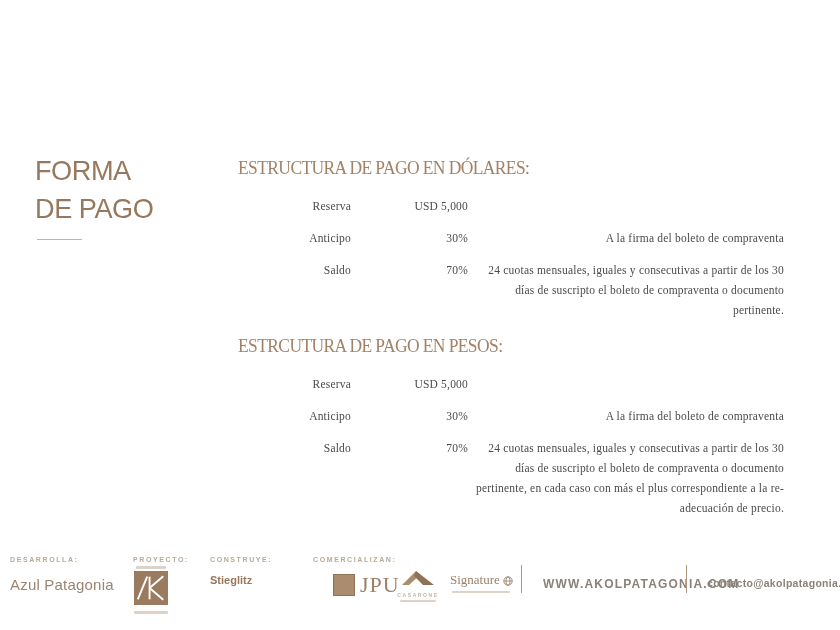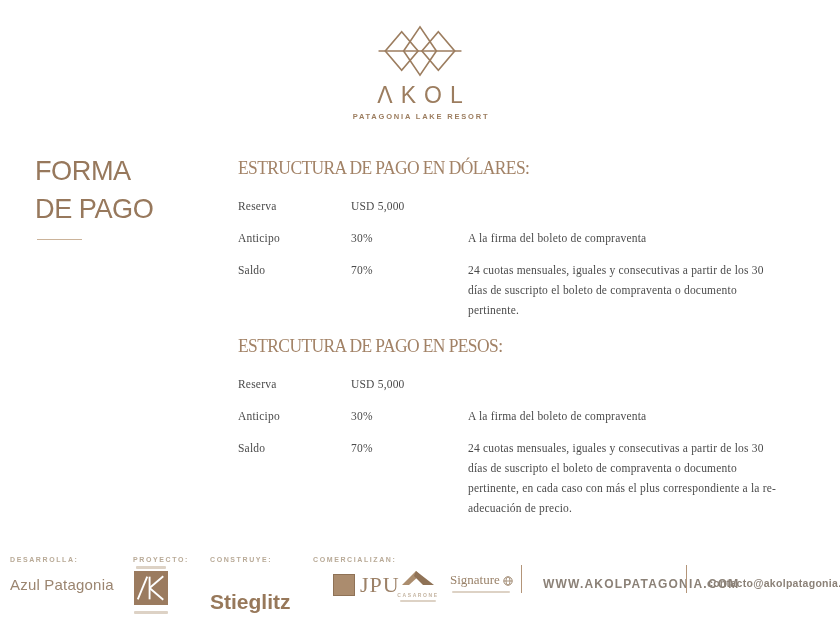--- a/index.html
+++ b/index.html
@@ -14,31 +14,31 @@
   .brand .tagline { margin-top:3px; font-size:7.5px; font-weight:700; letter-spacing:1.8px; color:#9c7d5f; padding-left:2px; }
 
   
   .page-title { position:absolute; left:35px; top:152px; font-size:28px; line-height:38px; font-weight:400; letter-spacing:-0.5px; color:#97785c; transform:scaleX(0.97); transform-origin:left top; }
   .title-rule { position:absolute; left:37px; top:239px; width:45px; height:0; border-top:1.5px solid #cbb39a; }
 
   
   .content { position:absolute; left:238px; top:158px; width:548px;font-family:Liberation Serif, serif; }
   .section-title { font-size:18px; font-weight:400; letter-spacing:-0.6px; color:#a28266; margin-bottom:17px; transform:scaleX(0.97); transform-origin:left top; white-space:nowrap; }
   .section + .section { margin-top:16px; }
-  .row { display:flex; align-items:flex-start; margin-bottom:12px; }
+  .row { display:flex; align-items:flex-start; margin-bottom:12px;text-align:right; }
   .cell { font-size:11.5px; line-height:20px; letter-spacing:0.2px; color:#4b4b4b; }
   .cell.label { width:113px; flex:0 0 auto; }
   .cell.value { width:117px; flex:0 0 auto; }
   .cell.desc  { width:316px; flex:0 0 auto; }
 
   
   .f-label { position:absolute; font-size:7px; font-weight:700; letter-spacing:1.6px; color:#b9aa97; top:556px; }
   .f-brand { position:absolute; color:#9b8570; }
   .azul { left:10px; top:576px; font-size:15px; font-weight:400; letter-spacing:0.2px; }
-  .stieglitz { left:210px; top:574px; font-size:21px; font-weight:700; color:#97785a;margin-top:16px; }
+  .stieglitz { left:210px; top:574px; font-size:11px; font-weight:700; color:#97785a; }
   .ak-logo { position:absolute; left:133px; top:566px; width:36px; text-align:center; }
   .cap-bar { display:block; height:3px; background:#ddd2c5; border-radius:1px; }
   .ak-logo .cap-bar.top { width:30px; margin:0 auto 2px auto; }
   .ak-logo .cap-bar.bottom { width:34px; margin:2px auto 0 auto; }
   .jpu { position:absolute; left:313px; top:572px; display:flex; align-items:center;padding-left:20px; }
   .jpu .sq { width:22px; height:22px; background:#ab8c6e; border:1px solid #8f7256; margin-right:5px; }
   .jpu .txt { font-family:"Liberation Serif", serif; font-size:22px; color:#9c8167; letter-spacing:1px; }
   .casarone { position:absolute; left:397px; top:570px; width:42px; text-align:center; }
   .casarone .name { display:block; margin-top:2px; font-size:5px; font-weight:700; letter-spacing:1.6px; color:#c5b5a2; }
   .casarone .cap-bar { width:36px; margin:2px auto 0 auto; height:2px; }
@@ -49,30 +49,20 @@
   .v-div.d1 { left:521px; }
   .v-div.d2 { left:686px; }
   .website { position:absolute; left:543px; top:577px; font-size:12px; font-weight:700; letter-spacing:1.2px; color:#8b8177; text-decoration:none; }
   .email { position:absolute; left:707px; top:577px; font-size:10.5px; font-weight:700; letter-spacing:0.3px; color:#8b8177; text-decoration:none; }
 </style>
 </head>
 <body>
 
 <div class="page">
 
-  <div class="brand">
-    <svg class="mark" width="88" height="54" viewBox="0 0 90 56" fill="none" stroke="#9c7d5f" stroke-width="1.7">
-      <line x1="2" y1="28" x2="88" y2="28"></line>
-      <polygon points="26,8 43,28 26,48 9,28"></polygon>
-      <polygon points="64,8 81,28 64,48 47,28"></polygon>
-      <polygon points="45,3 62,28 45,53 28,28"></polygon>
-    </svg>
-    <div class="wordmark">ΛKOL</div>
-    <div class="tagline">PATAGONIA LAKE RESORT</div>
-  </div>
 
   <div class="page-title">
     <div>FORMA</div>
     <div>DE PAGO</div>
   </div>
   <div class="title-rule"></div>
 
   <div class="content">
 
     <div class="section">

